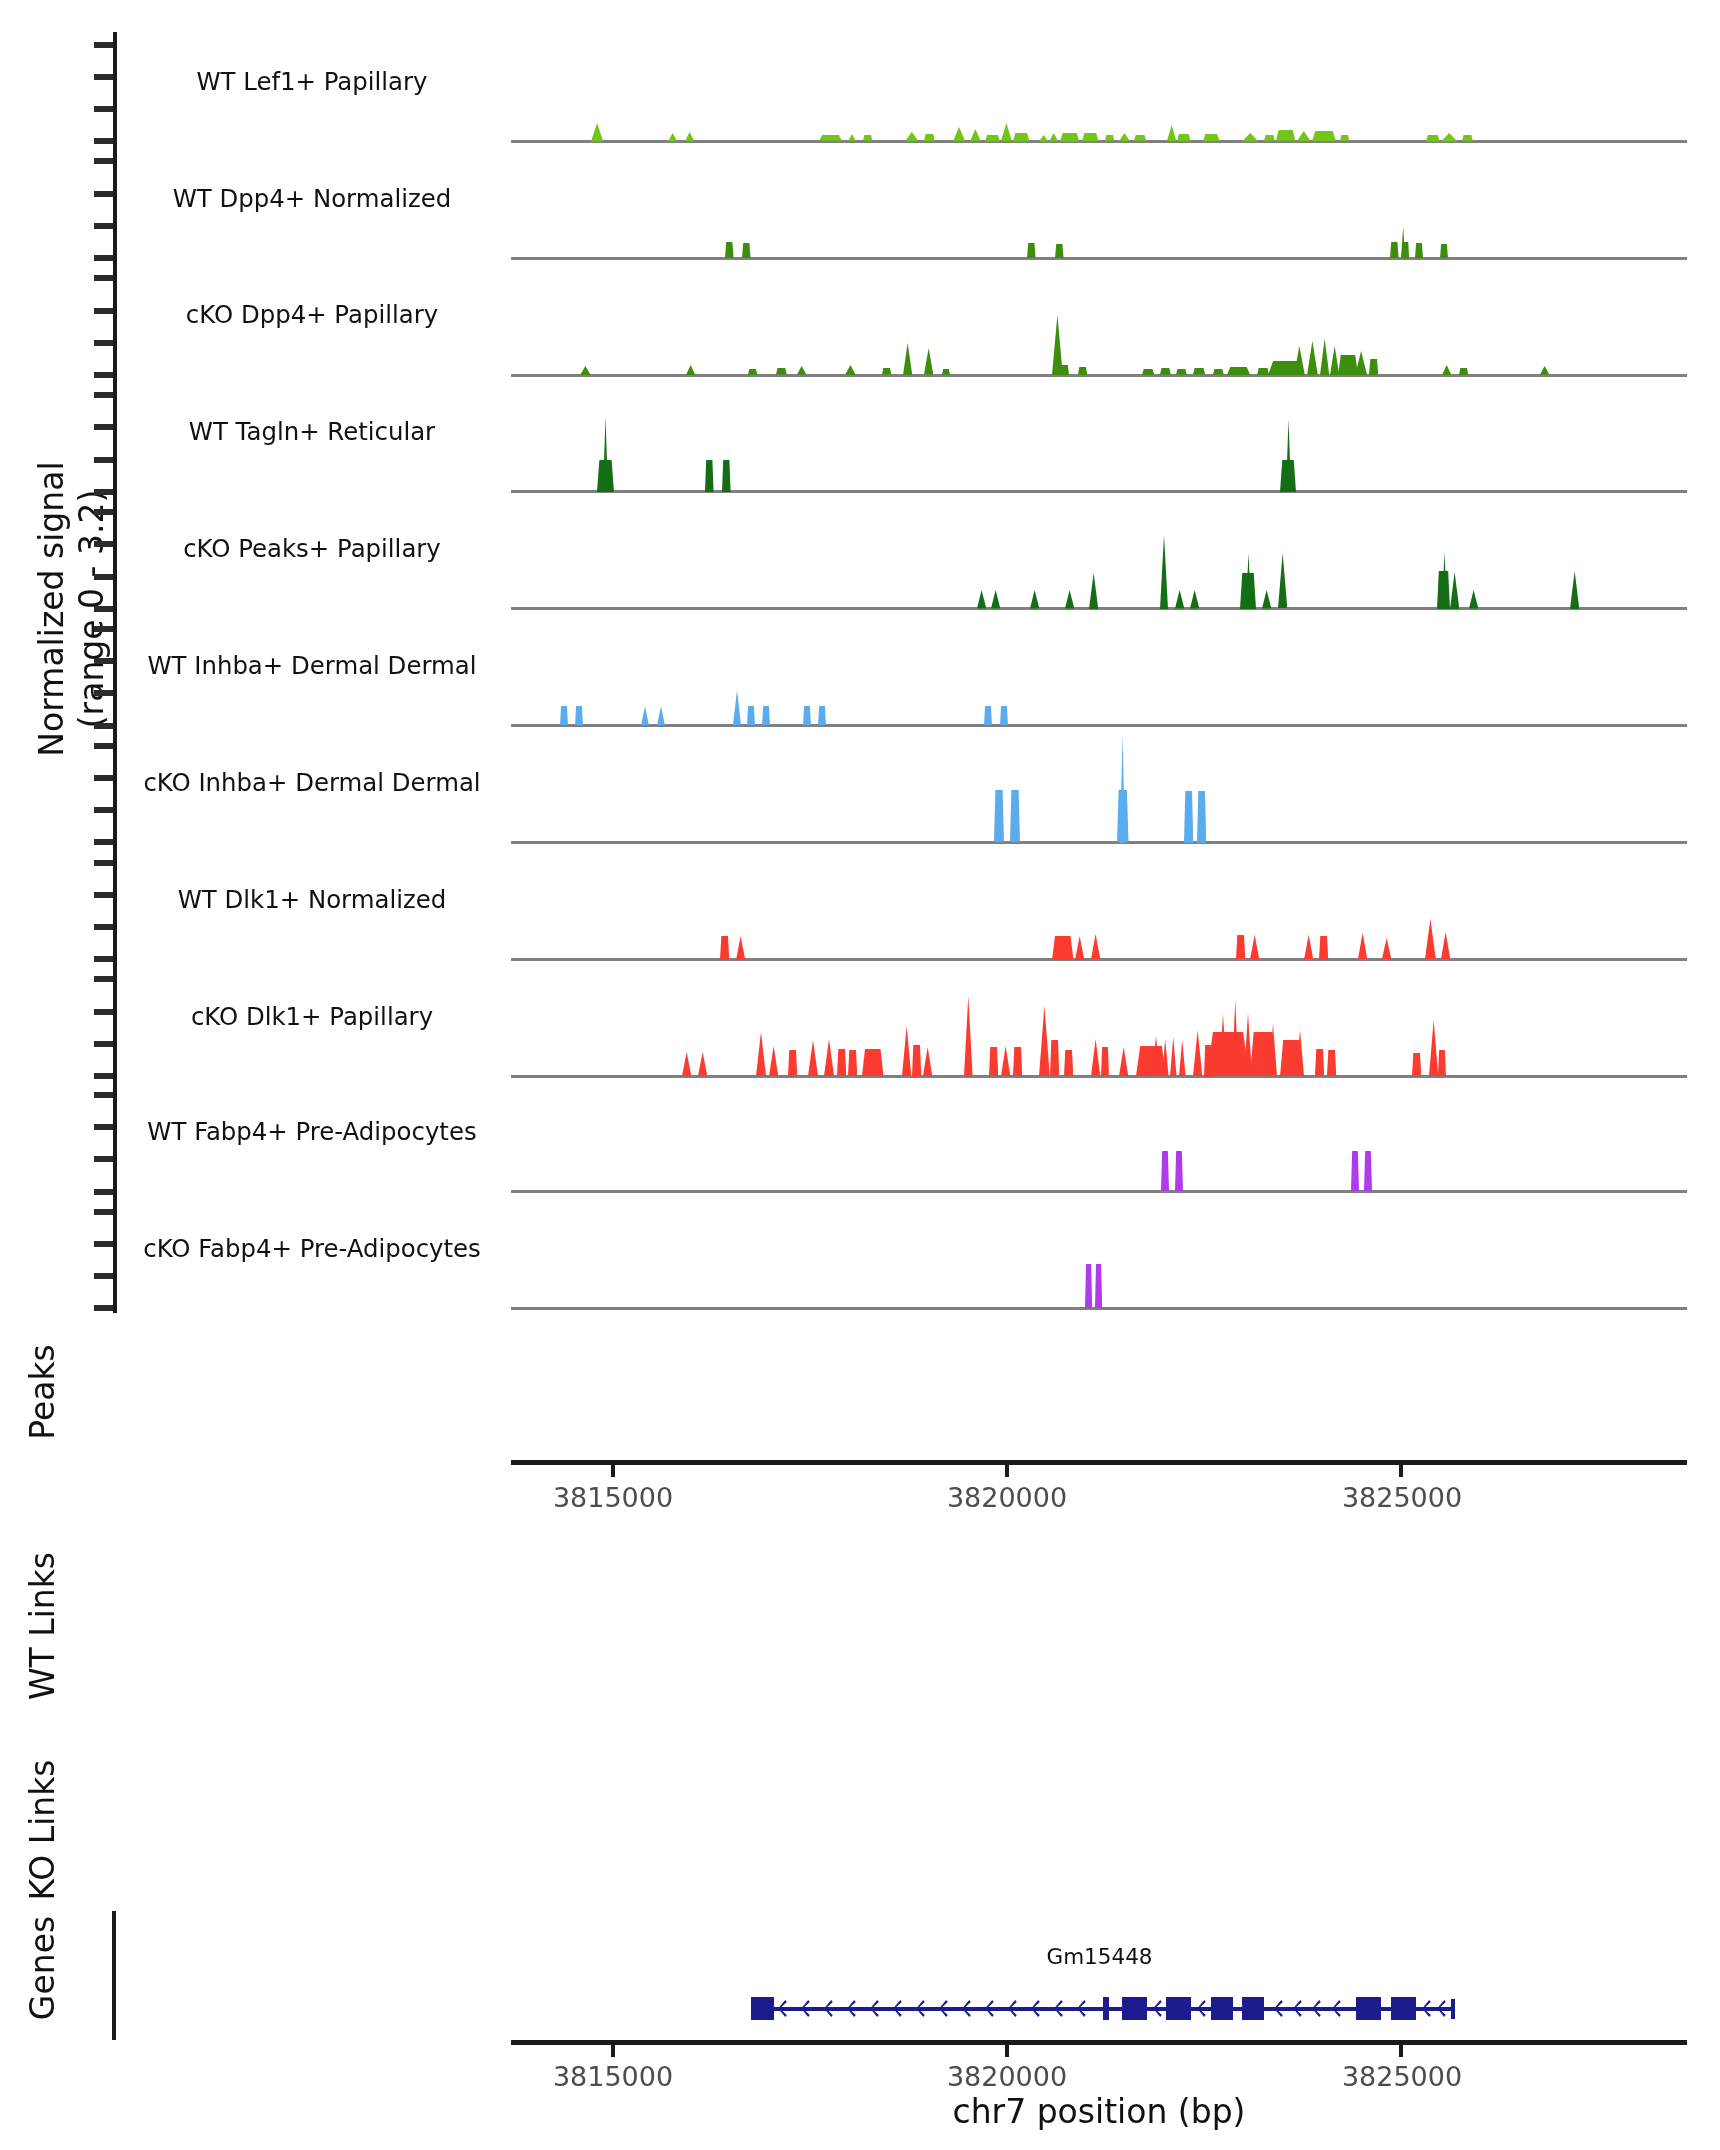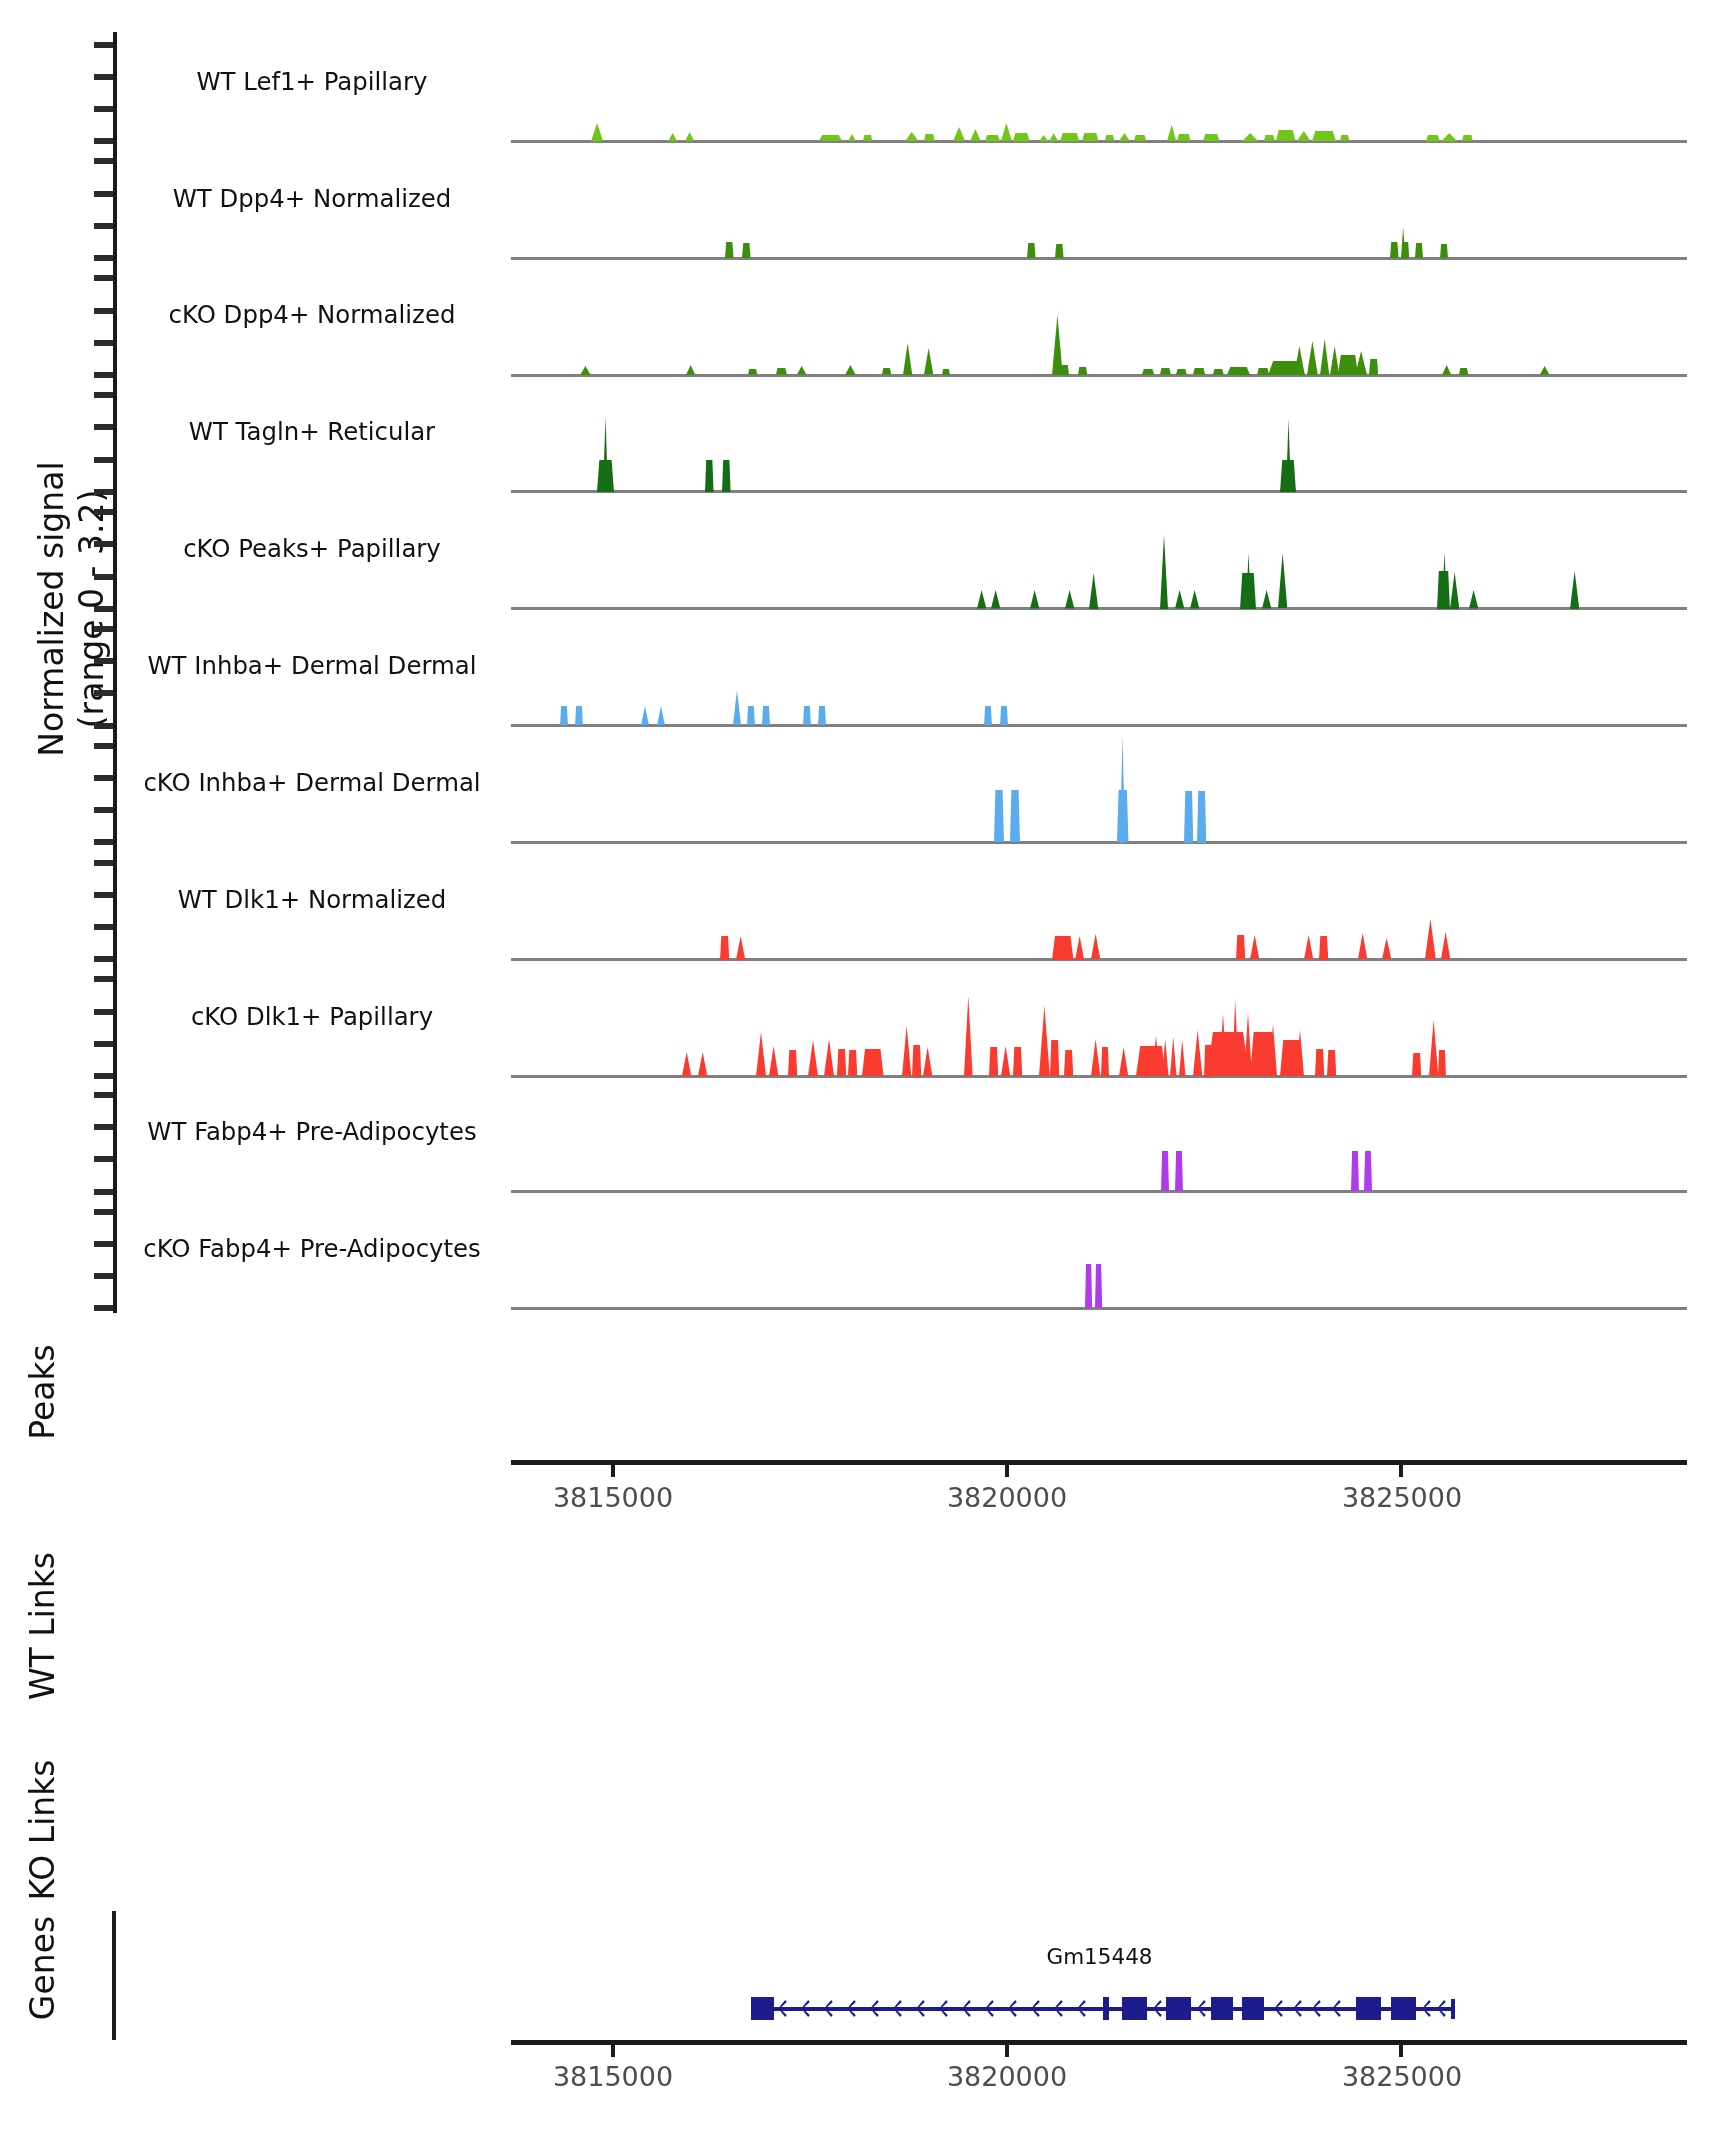--- a/index.html
+++ b/index.html
@@ -124,21 +124,21 @@
       <div class="baseline" style="background: rgb(128, 128, 128); left: 511px; top: 257px; width: 1176px; height: 2.9px;"></div>
       <div class="peak b" style="background: rgb(61, 142, 13); left: 725px; top: 242px; width: 8.6px; height: 16px;"></div>
       <div class="peak b" style="background: rgb(61, 142, 13); left: 742px; top: 243px; width: 8.6px; height: 15px;"></div>
       <div class="peak b" style="background: rgb(61, 142, 13); left: 1027px; top: 243px; width: 8.6px; height: 15px;"></div>
       <div class="peak b" style="background: rgb(61, 142, 13); left: 1055px; top: 244px; width: 8.6px; height: 14.3px;"></div>
       <div class="peak b" style="background: rgb(61, 142, 13); left: 1390px; top: 242px; width: 8.6px; height: 16px;"></div>
       <div class="peak t" style="background: rgb(61, 142, 13); left: 1401px; top: 227px; width: 4.3px; height: 31px;"></div>
       <div class="peak b" style="background: rgb(61, 142, 13); left: 1402px; top: 242px; width: 7.2px; height: 16.5px;"></div>
       <div class="peak b" style="background: rgb(61, 142, 13); left: 1415px; top: 243px; width: 8px; height: 15px;"></div>
       <div class="peak b" style="background: rgb(61, 142, 13); left: 1440px; top: 244px; width: 8px; height: 14.3px;"></div>
-      <div class="track-label" style="top: 300px; left: 129px;">cKO Dpp4+ Normalized</div>
+      <div class="track-label" style="top: 300px; left: 129px;">cKO Dpp4+ Papillary</div>
       <div class="baseline" style="background: rgb(128, 128, 128); left: 511px; top: 374px; width: 1176px; height: 2.9px;"></div>
       <div class="peak t" style="background: rgb(61, 142, 13); left: 580px; top: 366px; width: 10.8px; height: 9.3px;"></div>
       <div class="peak t" style="background: rgb(61, 142, 13); left: 686px; top: 365px; width: 9.3px; height: 10px;"></div>
       <div class="peak b" style="background: rgb(61, 142, 13); left: 748px; top: 369px; width: 9.3px; height: 5.7px;"></div>
       <div class="peak b" style="background: rgb(61, 142, 13); left: 776px; top: 368px; width: 10.8px; height: 6.5px;"></div>
       <div class="peak t" style="background: rgb(61, 142, 13); left: 797px; top: 366px; width: 9.3px; height: 8.6px;"></div>
       <div class="peak t" style="background: rgb(61, 142, 13); left: 845px; top: 365px; width: 10.8px; height: 10px;"></div>
       <div class="peak b" style="background: rgb(61, 142, 13); left: 882px; top: 368px; width: 9.3px; height: 6.5px;"></div>
       <div class="peak t" style="background: rgb(61, 142, 13); left: 903px; top: 343px; width: 9.3px; height: 32px;"></div>
       <div class="peak t" style="background: rgb(61, 142, 13); left: 924px; top: 348px; width: 9.3px; height: 26.5px;"></div>
@@ -337,15 +337,16 @@
   <div id="gene-name" style="left: 956px; top: 1944px;">Gm15448</div>
   <div id="genome-axis-layer">
       <div class="axis-line" style="left: 511px; top: 2040px; width: 1176px; height: 5px;"></div>
       <div class="axis-tick" style="left: 611px; top: 2045px; width: 4.3px; height: 11.5px;"></div>
       <div class="axis-tick-label" style="left: 534px; top: 2061px;">3815000</div>
       <div class="axis-tick" style="left: 1005px; top: 2045px; width: 4.3px; height: 11.5px;"></div>
       <div class="axis-tick-label" style="left: 928px; top: 2061px;">3820000</div>
       <div class="axis-tick" style="left: 1399px; top: 2045px; width: 4.3px; height: 11.5px;"></div>
       <div class="axis-tick-label" style="left: 1323px; top: 2061px;">3825000</div>
     </div>
+  <div id="axis-title" style="left: 812px; top: 2092px;">chr7 position (bp)</div>
 
 </div>
 
 
 </body></html>

